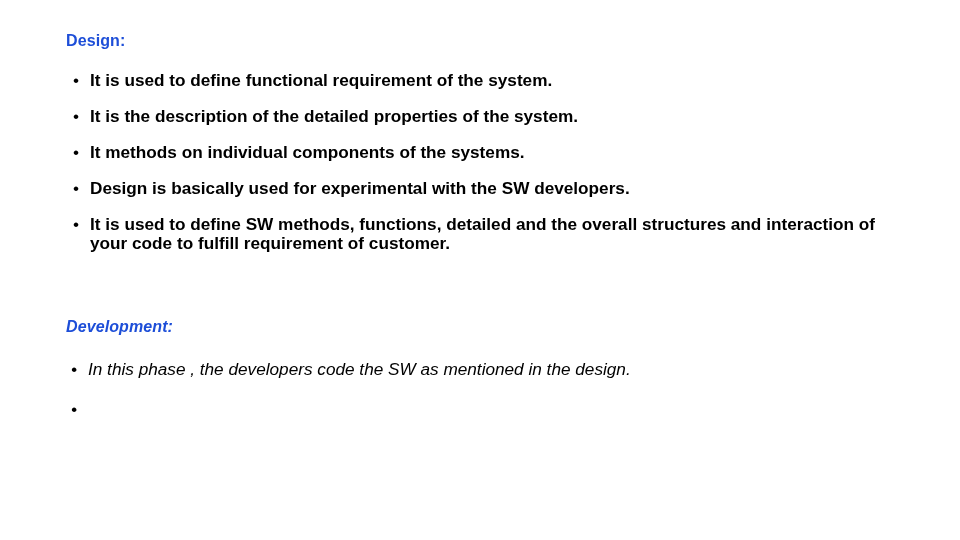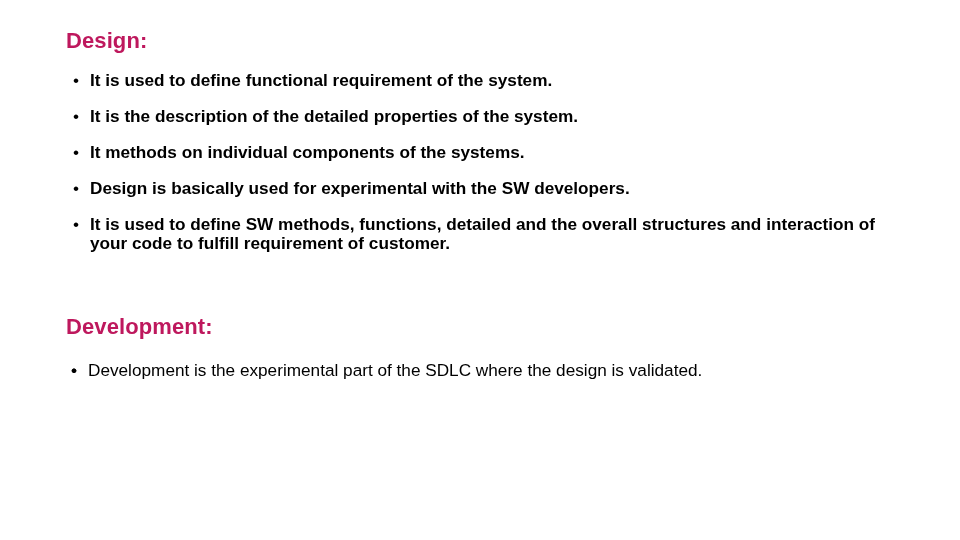--- a/index.html
+++ b/index.html
@@ -27,23 +27,23 @@
   .section-design {
     position: absolute;
     left: 66px;
     top: 28px;
     width: 830px;
   }
 
   .heading {
     font-family: "Liberation Sans", sans-serif;
     font-weight: bold;
-    font-size: 22px;
+    font-size: 16px;
     line-height: 26px;
-    color: #be185d;
+    color: #1d4ed8;
     letter-spacing: 0.1px;
     white-space: nowrap;
   }
 
   .bullet-list {
     list-style: none;
     margin: 0;
     padding: 0;
   }
 
@@ -81,20 +81,21 @@
     max-width: 800px;
     font-weight: bold;
   }
 
   
   .section-development {
     position: absolute;
     left: 66px;
     top: 314px;
     width: 840px;
+    font-style: italic;
   }
 
   .section-development .bullet-list {
     margin-top: 20px;
   }
   .section-development .bullet-item {
     padding-left: 22px;
     margin-bottom: 21px;
   }
   .section-development .bullet-item .dot {
@@ -144,23 +145,23 @@
   </div>
 
   <div class="section-development">
 
     <div class="heading">Development:</div>
 
     <ul class="bullet-list">
 
       <li class="bullet-item">
         <span class="dot">•</span>
+        <span class="text">In this phase , the developers code the SW as mentioned in the design.</span>
       </li>
 
       <li class="bullet-item">
         <span class="dot">•</span>
-        <span class="text">Development is the experimental part of the SDLC where the design is validated.</span>
       </li>
 
     </ul>
   </div>
 
 </div>
 
 </body></html>

